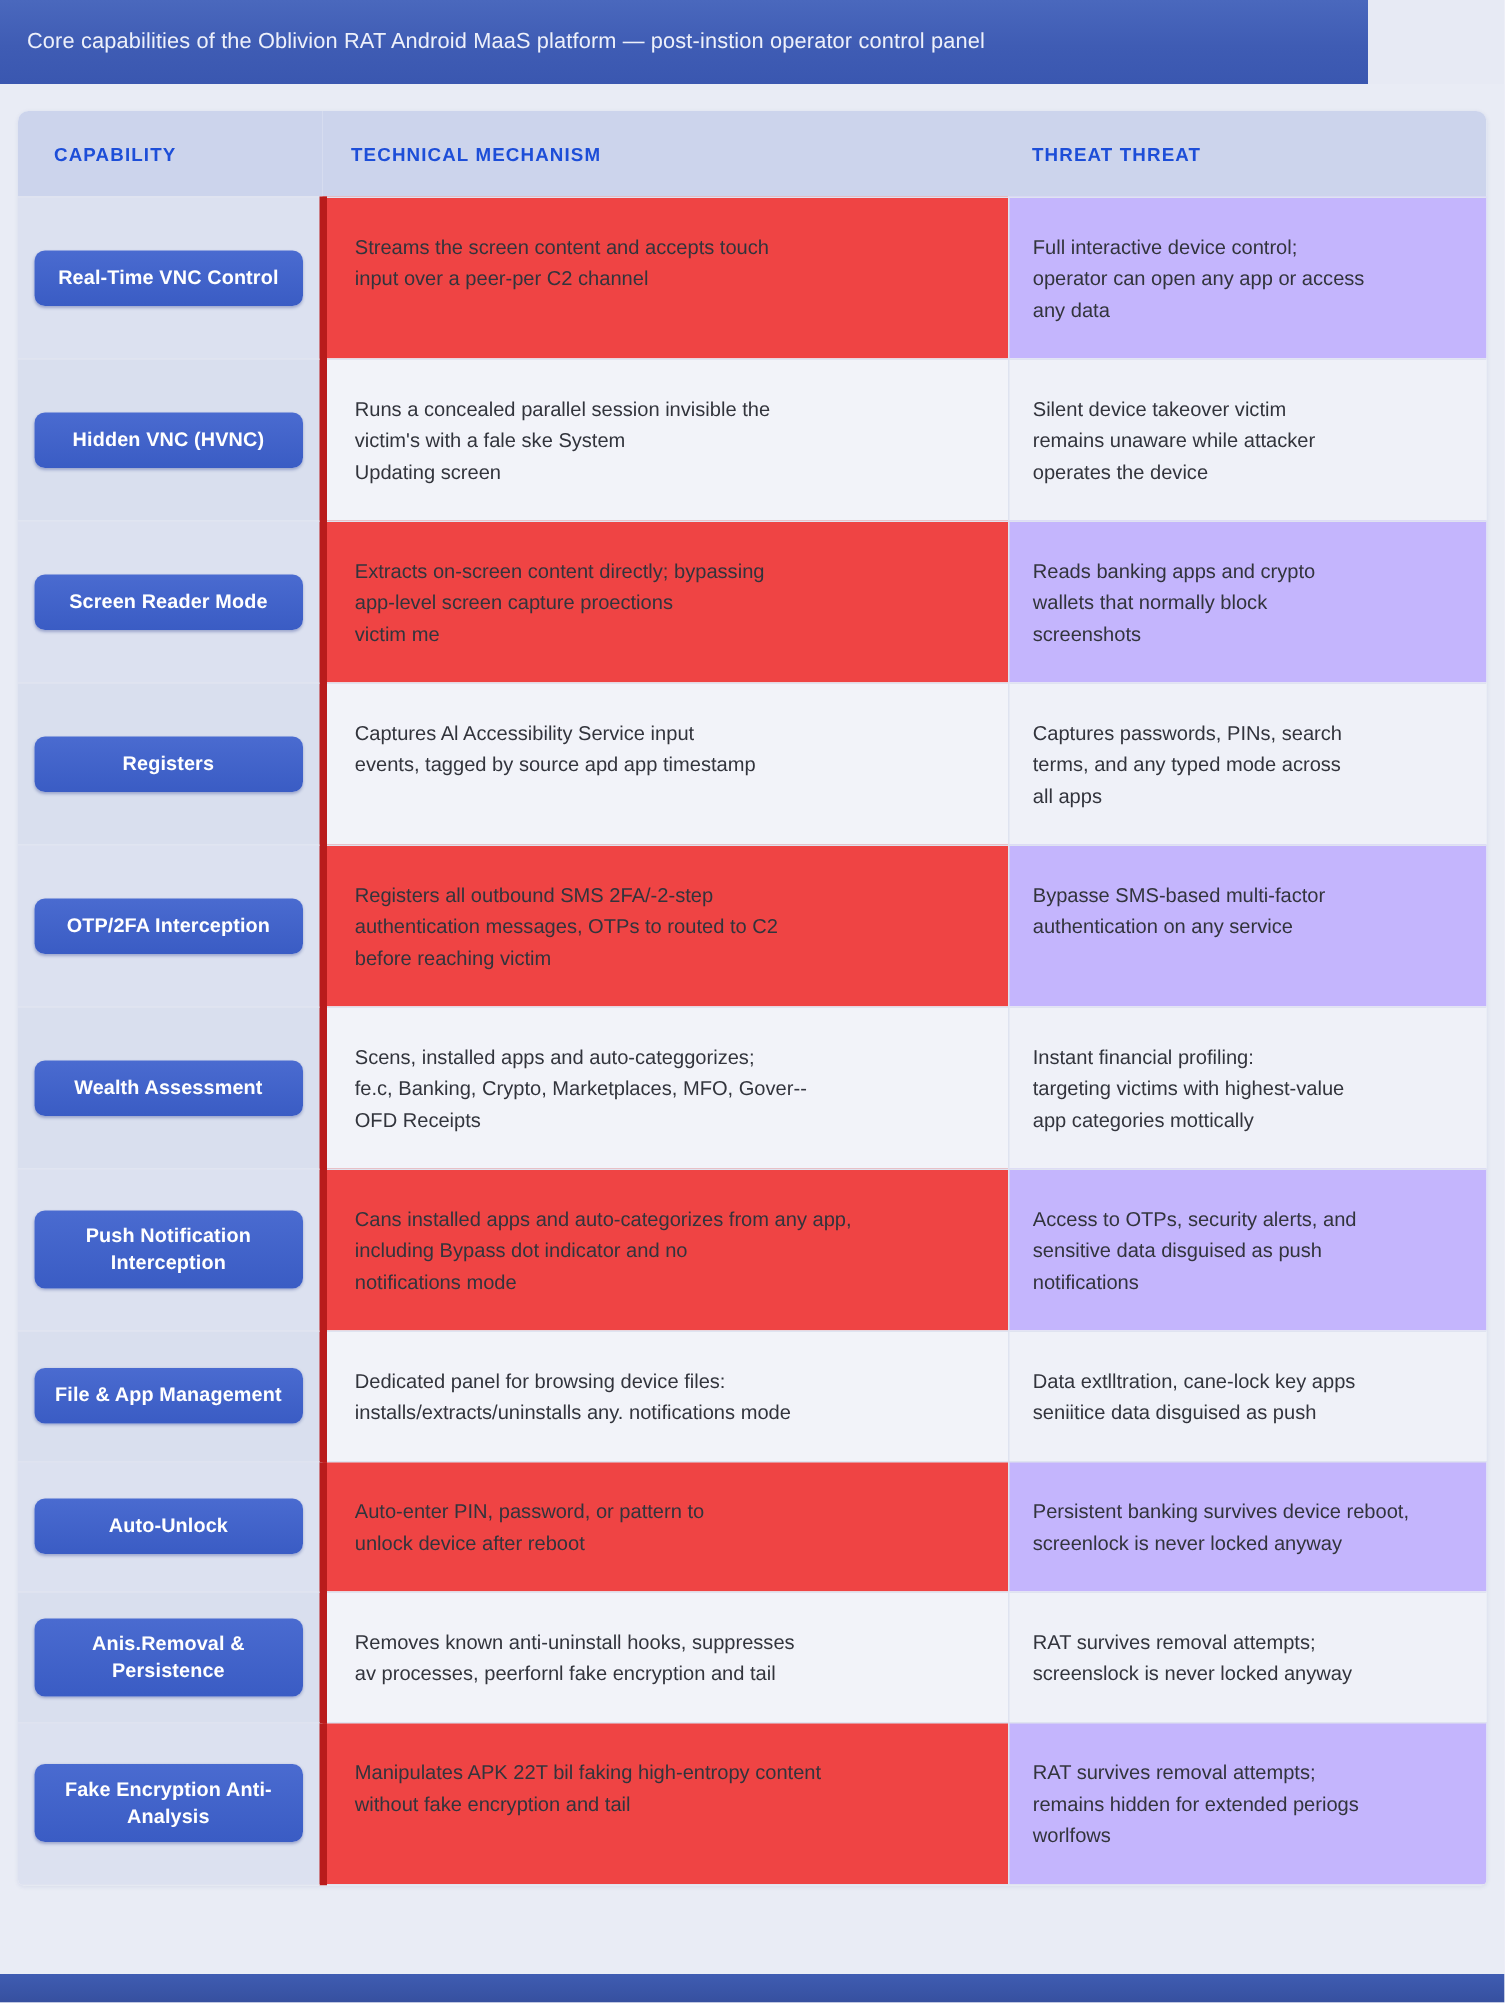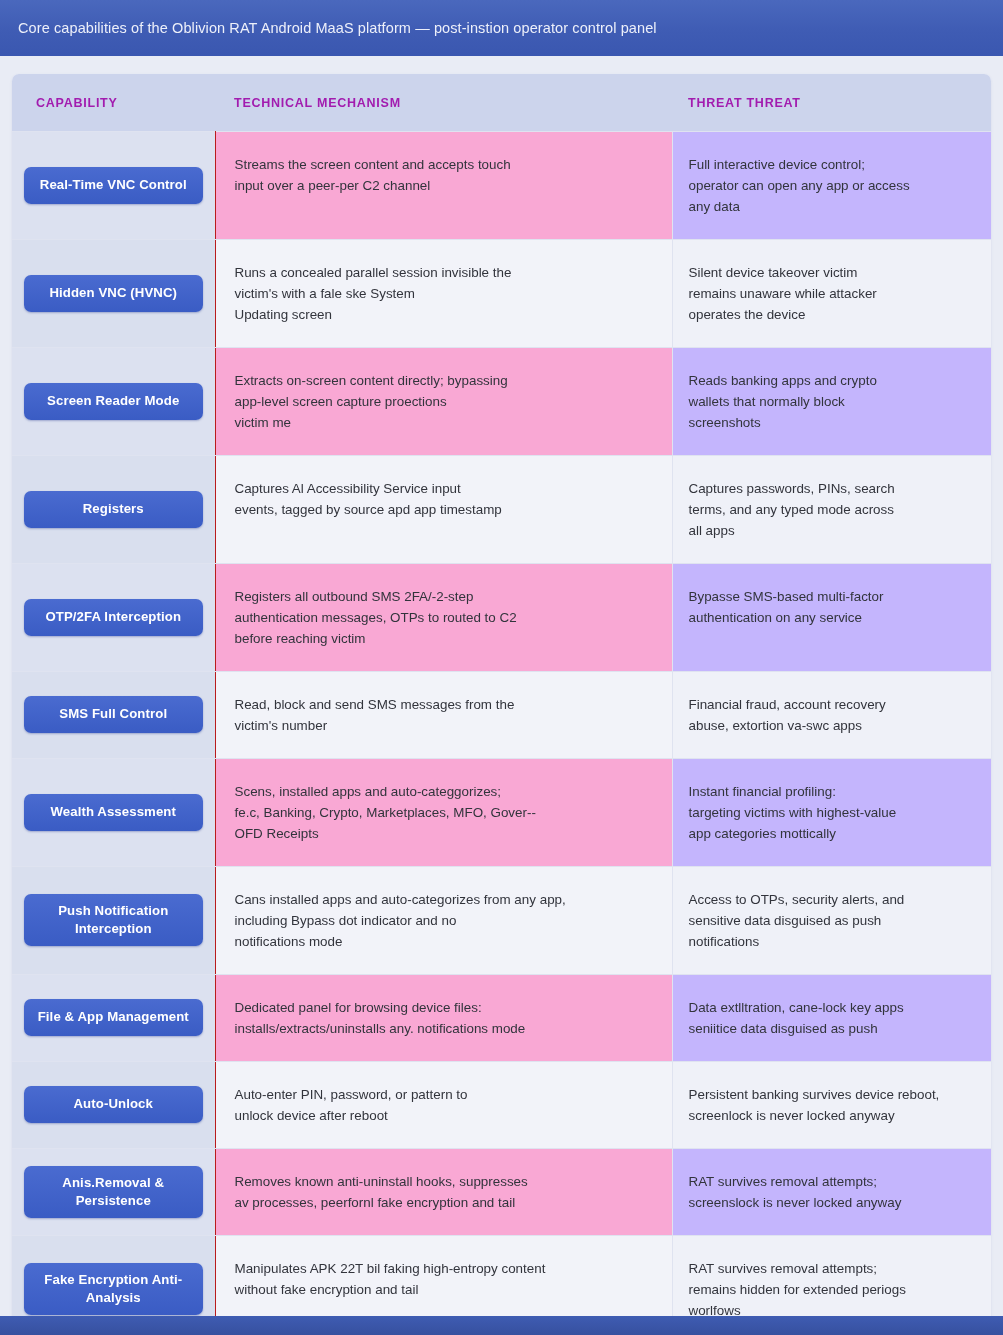--- a/index.html
+++ b/index.html
@@ -13,21 +13,21 @@
   body {
     font-family: "Liberation Sans", sans-serif;
     background: #e7eaf4;
     position: relative;
   }
 
   
   .top-banner {
     position: absolute;
     left: 0; top: 0;
-    width: 1003px;
+    width: 912px;
     height: 56px;
     background: linear-gradient(180deg, #4a68bd 0%, #3f5cb4 55%, #3a57b0 100%);
     display: flex;
     align-items: center;
     padding-left: 18px;
   }
   .top-banner-title {
     color: #edf0fa;
     font-size: 14.5px;
     letter-spacing: 0.1px;
@@ -56,21 +56,21 @@
 
   table.cap-table {
     width: 979px;
     border-collapse: collapse;
     table-layout: fixed;
   }
 
   
   thead th {
     background: #ccd4ec;
-    color: #a21caf;
+    color: #1d4ed8;
     font-size: 12.5px;
     font-weight: 700;
     letter-spacing: 0.75px;
     text-align: left;
     padding: 20px 0 18px 0;
     height: 57px;
     vertical-align: middle;
     border: none;
   }
   th.col-cap   { width: 203px; padding-left: 24px; }
@@ -82,28 +82,28 @@
     vertical-align: top;
     border-top: 1px solid #dfe3f0;
     border-bottom: 1px solid #dfe3f0;
     font-size: 13.4px;
     line-height: 21px;
     color: #32343c;
   }
 
   td.cap-cell {
     background: #dce1f0;
-    border-right: 1px solid #b91c1c;
+    border-right: 5px solid #b91c1c;
     padding: 0;
     vertical-align: middle;
     text-align: center;
   }
 
   td.mech-cell {
-    background: #f9a8d4;
+    background: #ef4444;
     padding: 22px 22px 22px 19px;
     border-right: 1px solid #dfe3f0;
   }
 
   td.impact-cell {
     background: #c4b5fd;
     padding: 22px 18px 22px 16px;
   }
 
   
@@ -214,31 +214,20 @@
               <span class="cell-line">Registers all outbound SMS 2FA/-2-step</span>
               <span class="cell-line">authentication messages, OTPs to routed to C2</span>
               <span class="cell-line">before reaching victim</span>
             </td>
             <td class="impact-cell">
               <span class="cell-line">Bypasse SMS-based multi-factor</span>
               <span class="cell-line">authentication on any service</span>
             </td>
           </tr>
           <tr>
-            <td class="cap-cell"><span class="cap-badge">SMS Full Control</span></td>
-            <td class="mech-cell">
-              <span class="cell-line">Read, block and send SMS messages from the</span>
-              <span class="cell-line">victim's number</span>
-            </td>
-            <td class="impact-cell">
-              <span class="cell-line">Financial fraud, account recovery</span>
-              <span class="cell-line">abuse, extortion va-swc apps</span>
-            </td>
-          </tr>
-          <tr>
             <td class="cap-cell"><span class="cap-badge">Wealth Assessment</span></td>
             <td class="mech-cell">
               <span class="cell-line">Scens, installed apps and auto-categgorizes;</span>
               <span class="cell-line">fe.c, Banking, Crypto, Marketplaces, MFO, Gover--</span>
               <span class="cell-line">OFD Receipts</span>
             </td>
             <td class="impact-cell">
               <span class="cell-line">Instant financial profiling:</span>
               <span class="cell-line">targeting victims with highest-value</span>
               <span class="cell-line">app categories mottically</span>

